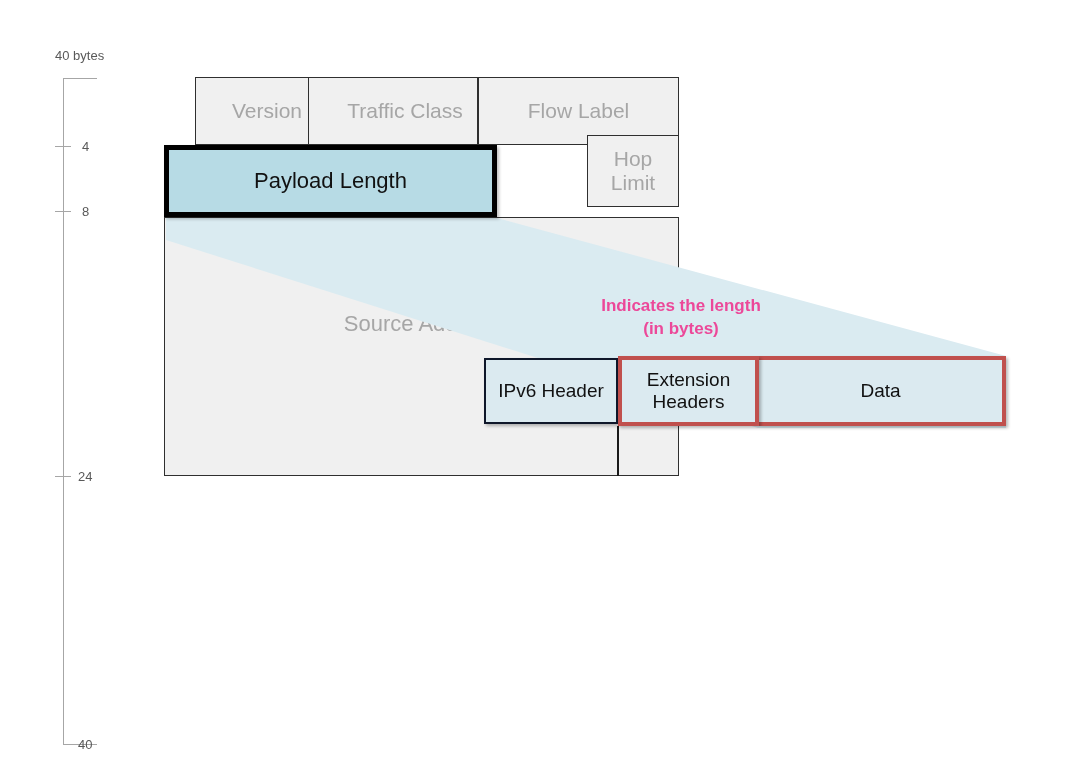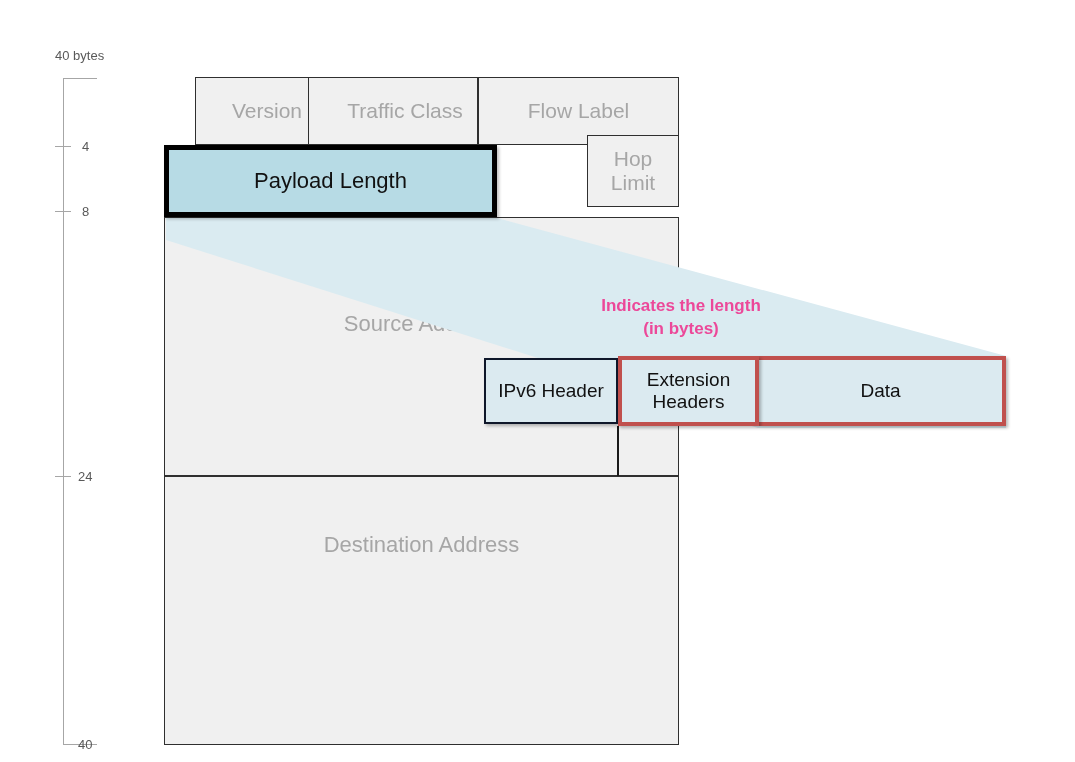--- a/index.html
+++ b/index.html
@@ -207,23 +207,20 @@
 
     <div class="cell" style="left:423px; top:58px; width:92px; height:72px; flex-direction:column;">
       <span>Hop</span>
       <span>Limit</span>
     </div>
 
     <div class="cell big" style="left:0px; top:140px; width:515px; height:259px; align-items:center;">
       <span style="position:relative; top:-22px;">Source Address</span>
     </div>
 
-    <div class="cell big" style="left:0px; top:399px; width:515px; height:269px;">
-      <span style="position:relative; top:-65px;">Destination Address</span>
-    </div>
   </div>
 
   <div id="payload-length-cell">
     <span>Payload Length</span>
   </div>
 
   <div id="callout-stem"></div>
 
   <div class="pkt-box" id="pkt-ipv6-header">
     <span>IPv6 Header</span>

